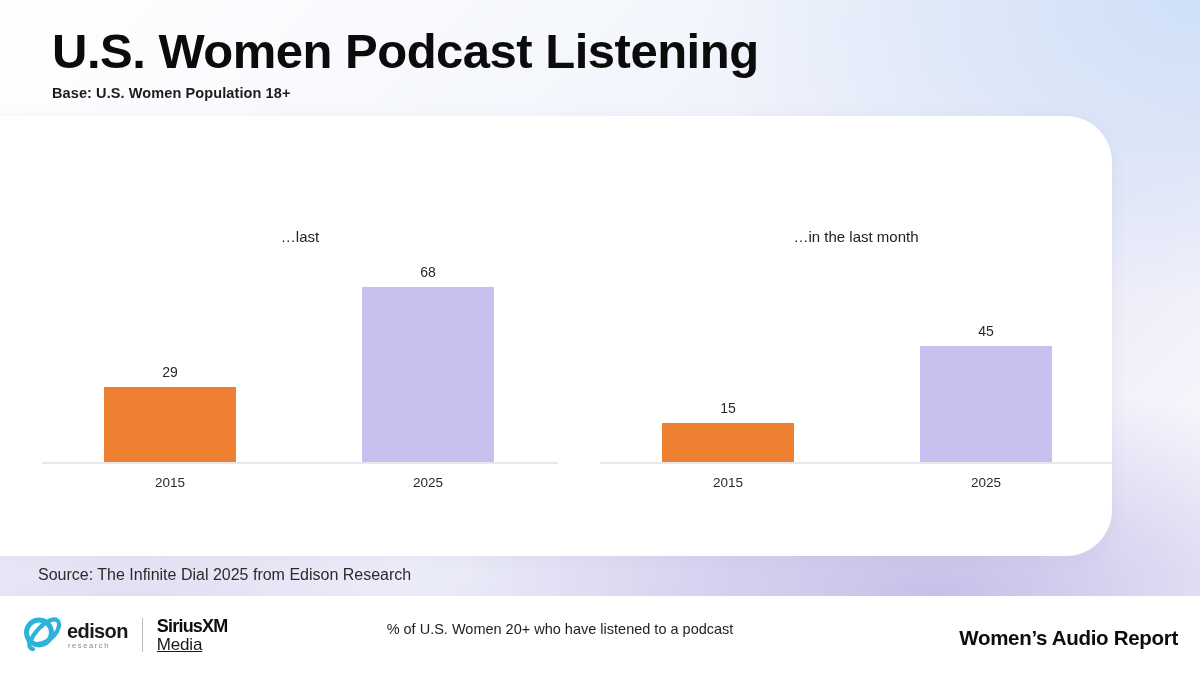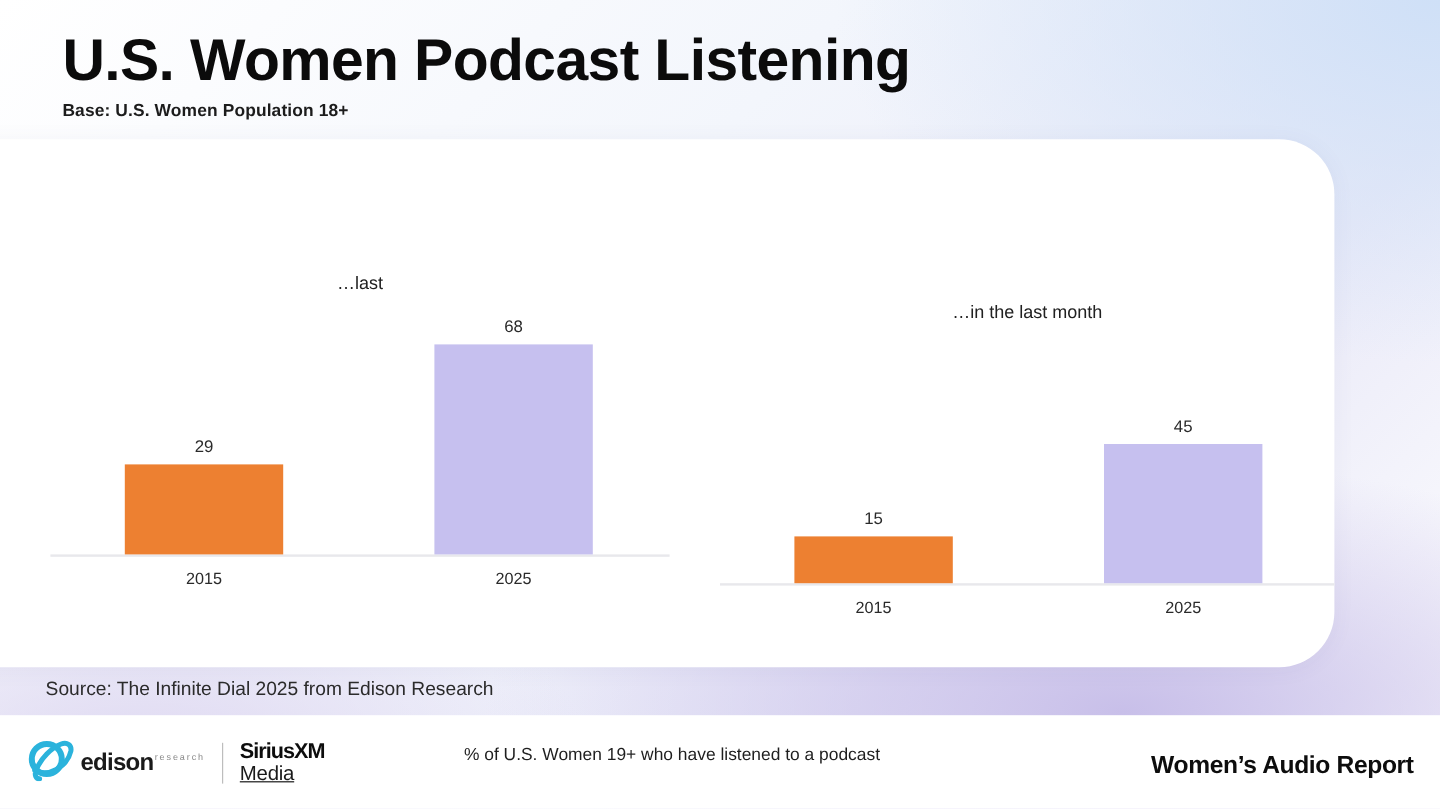--- a/index.html
+++ b/index.html
@@ -71,41 +71,41 @@
   .bar {
     width:132px; border-radius:0;
   }
   .bar-label {
     position:absolute; bottom:26px; width:132px;
     text-align:center; font-size:13.5px; color:#2a2a2a;
   }
 
   
   #panel-ever      { left:42px;  width:516px; }
-  #panel-month     { left:600px; width:512px;margin-top:24px; }
+  #panel-month     { left:600px; width:512px; }
 
   #caption {
     position:absolute; left:0; right:0; top:505px;
     text-align:center; font-size:14.5px; color:#1e1e1e;
   }
   #source {
     position:absolute; left:38px; top:566px;
     font-size:16px; color:#2b2b2b;
   }
 
   
   #footer {
     position:absolute; left:0; right:0; bottom:0; height:70px;
   }
   #logos {
     position:absolute; left:22px; top:11px;
     display:flex; align-items:center; gap:14px;
   }
   #edison-logo { display:flex; align-items:center; gap:3px; }
-  #edison-wordmark { display:flex; line-height:1; }
+  #edison-wordmark { display:flex; flex-direction:column; line-height:1; }
   #edison-name {
     font-size:20px; font-weight:bold; color:#1a1a1a; letter-spacing:-0.6px;
   }
   #edison-sub {
     font-size:7.5px; color:#8a8a8a; letter-spacing:1.6px;
     margin-top:1px; margin-left:1px;
   }
   #logo-divider { width:1px; height:34px; background:#bdbdbd; }
   #sxm-logo { display:flex; flex-direction:column; line-height:1.04; }
   #sxm-top {
@@ -161,21 +161,21 @@
     </div>
     <div class="bar-label" id="lbl-month-0" style="left: 62px;">2015</div>
 
     <div class="bar-slot" id="slot-month-1" style="left: 320px;">
       <div class="bar-value">45</div>
       <div class="bar" id="bar-month-1" style="height: 115.65px; background: rgb(198, 192, 239);"></div>
     </div>
     <div class="bar-label" id="lbl-month-1" style="left: 320px;">2025</div>
   </div>
 
-  <div id="caption">% of U.S. Women 19+ who have listened to a podcast</div>
+  <div id="caption">% of U.S. Women 20+ who have listened to a podcast</div>
 </div>
 
 <div id="source">Source: The Infinite Dial 2025 from Edison Research</div>
 
 <div id="footer">
   <div id="logos">
     <div id="edison-logo">
       <span>
         <svg width="42" height="36" viewBox="0 0 42 36">
           <ellipse cx="17" cy="17.5" rx="12.5" ry="12.5" fill="none" stroke="#2BB3DC" stroke-width="5"></ellipse>

